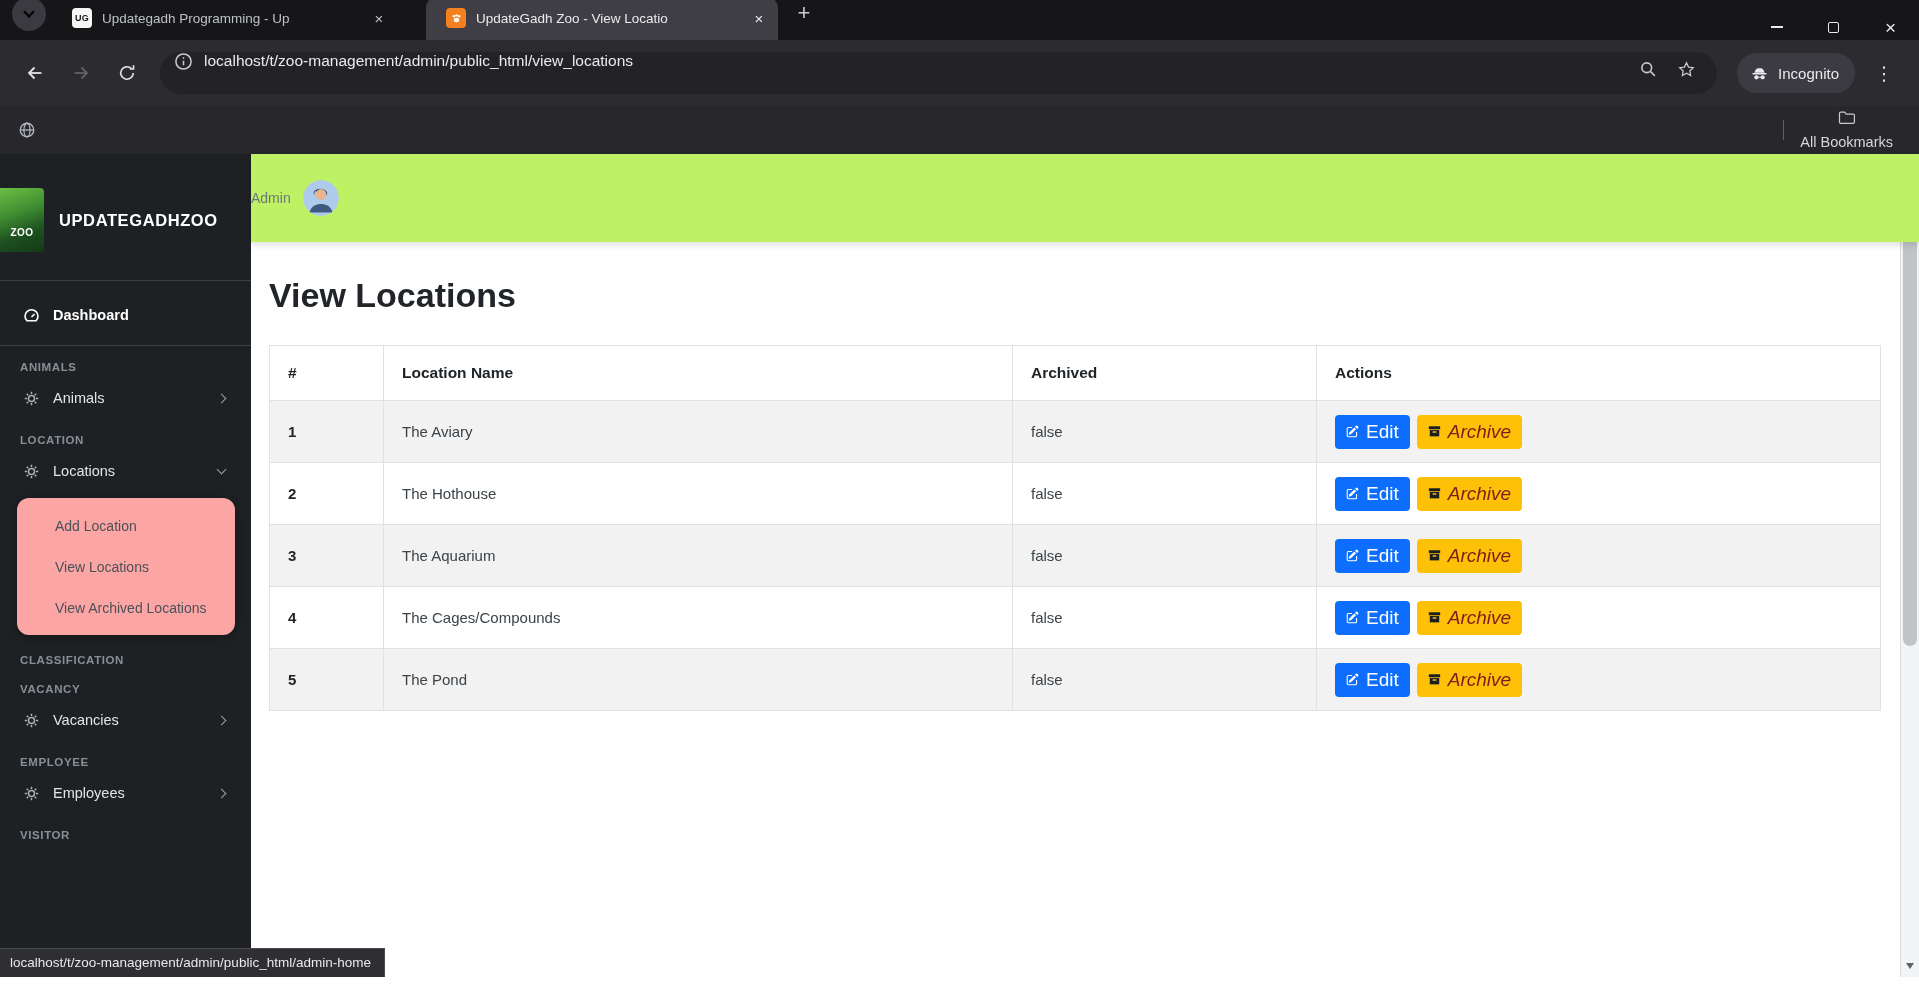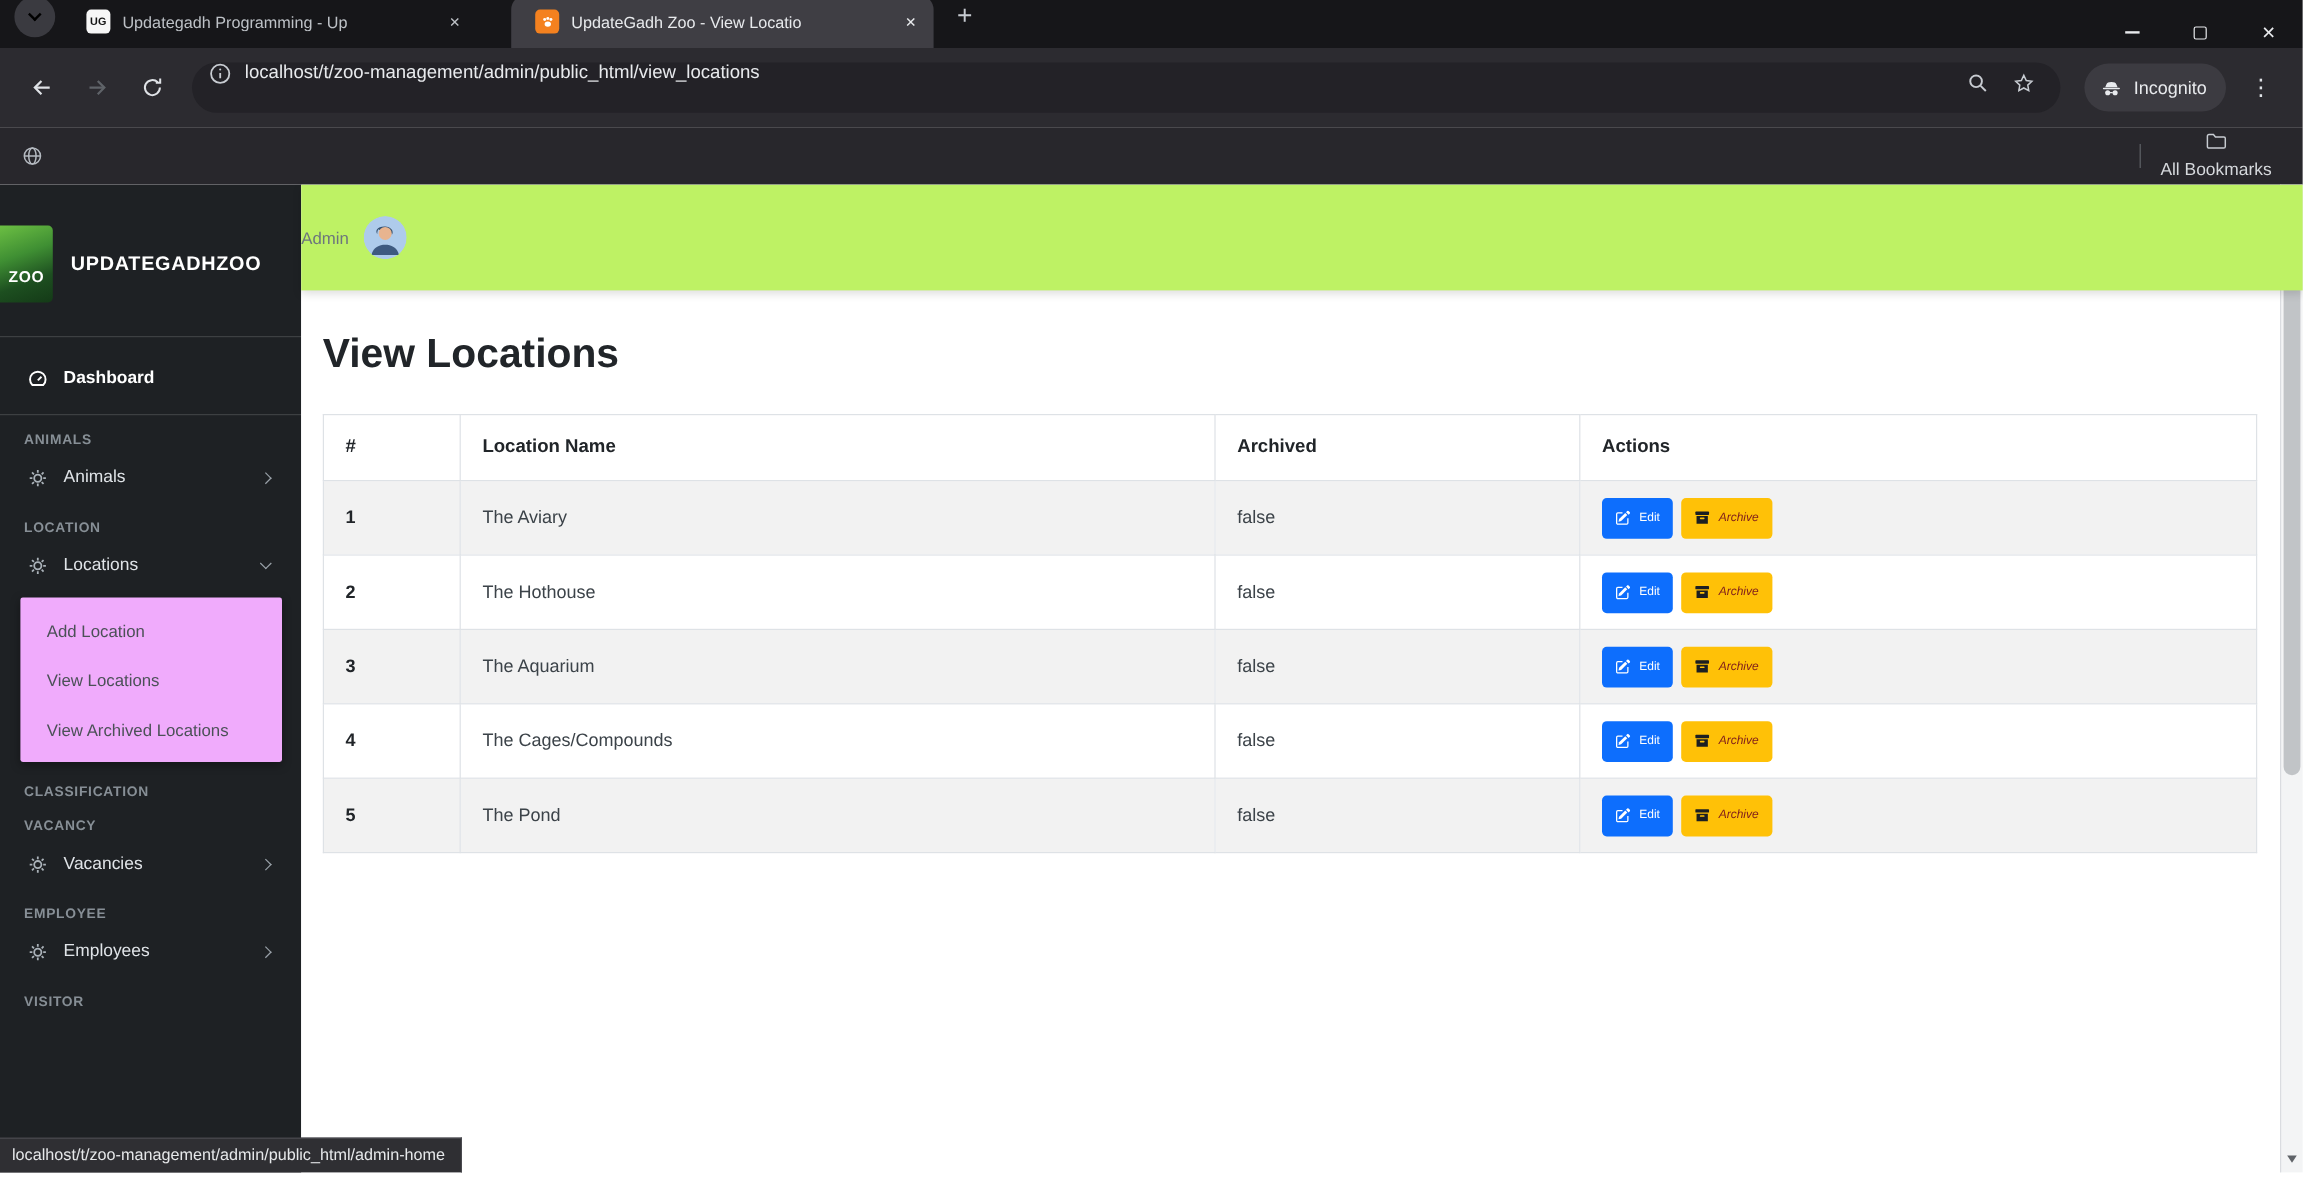--- a/index.html
+++ b/index.html
@@ -53,36 +53,36 @@
   .bm-all { display:flex; align-items:center; gap:9px; color:#d5d8dc; font-size:14.5px; margin-right:8px;flex-direction:column; }
 
   
   .page { display:flex; height:823px; position:relative; background:#fff; }
 
   .sidebar { width:251px; flex:none; background:#1e2124; color:#fff; padding-top:34px; overflow:hidden; }
   .brand-row { display:flex; align-items:center; height:64px; }
   .logo { width:44px; height:64px; flex:none; position:relative; border-radius:0 4px 4px 0;
           background:linear-gradient(160deg,#6cbf43 0%,#3f8f33 38%,#1d4f20 70%,#143a17 100%); }
   .logo-text { position:absolute; left:0; right:0; bottom:14px; text-align:center;
-               color:#fff; font-weight:bold; font-size:13px; letter-spacing:.5px; }
+               color:#fff; font-weight:bold; font-size:10px; letter-spacing:.5px; }
   .brand-name { margin-left:15px; font-size:16.5px; font-weight:bold; letter-spacing:.6px; color:#fff; }
   .sb-divider { height:1px; background:rgba(255,255,255,.14); margin-top:28px; }
   .sb-divider.tight { margin-top:8px; }
   .sb-item { height:44px; display:flex; align-items:center; padding-left:22px; margin-top:12px;
              font-size:14.5px; color:#e4e8eb; }
   .sb-item .ic { width:18px; display:flex; justify-content:center; margin-right:13px; color:#c3cad0; }
   .sb-item.dash { font-weight:bold; color:#fff; }
   .sb-item.dash .ic { color:#fff; }
   .sb-section { font-size:11.5px; font-weight:bold; letter-spacing:.6px; color:#878f96;
                 padding:15px 0 2px 20px; }
   .sb-link { height:42px; margin-top:2px; display:flex; align-items:center; padding-left:22px;
              font-size:14.5px; color:#e0e4e8; }
   .sb-link .ic { width:18px; display:flex; justify-content:center; margin-right:13px; color:#aab2b9; }
   .sb-link .chev { width:7px; height:7px; border-width:1.8px; color:#9aa2a9; margin-left:auto; margin-right:26px; }
-  .submenu { background:#f0abfc; border-radius:2px; margin:6px 16px 4px 17px; padding:7px 0;
+  .submenu { background:#fca5a5; border-radius:12px; margin:6px 16px 4px 17px; padding:7px 16px;
              box-shadow:0 2px 8px rgba(0,0,0,.35); }
   .submenu-item { height:41px; display:flex; align-items:center; padding-left:22px;
                   color:#4b5157; font-size:14px; }
 
   .content { flex:1; display:flex; flex-direction:column; background:#fff; }
   .adminbar { height:88px; background:#bef264; box-shadow:0 3px 7px rgba(0,0,0,.13);
               display:flex; align-items:center; justify-content:flex-start; padding-right:73px;
               position:relative; z-index:2; }
   .admin-label { color:#6c757d; font-size:14px; margin-right:12px; }
   .avatar { width:36px; height:36px; border-radius:50%; overflow:hidden; flex:none; }
@@ -92,21 +92,21 @@
   table.loc-table { border-collapse:collapse; table-layout:fixed; width:1611px; margin-top:30px;
                     font-size:15px; color:#212529; background:#fff; }
   .loc-table th, .loc-table td { border:1px solid #dee2e6; text-align:left; padding:0 18px; overflow:hidden; }
   .loc-table thead th { height:55px; font-weight:bold; font-size:15.5px; background:#fff; }
   .loc-table tbody td { height:62px; }
   .loc-table tbody tr:nth-child(odd) { background:#f2f2f2; }
   td.c-num { font-weight:bold; }
   td.c-name, td.c-arch { color:#3c4349; }
 
   .btn { display:inline-flex; align-items:center; gap:7px; height:34px; padding:0 11px;
-         border:none; border-radius:4px; font-size:10px; font-family:"Liberation Sans", sans-serif;
+         border:none; border-radius:4px; font-size:19px; font-family:"Liberation Sans", sans-serif;
          vertical-align:middle; cursor:pointer; }
   .btn-edit { background:#0d6efd; color:#fff; margin-right:7px; }
   .btn-archive { background:#ffc107; color:#7f1d1d;font-style:italic; }
 
   
   .pg-scrollbar { position:absolute; right:0; top:0; width:19px; height:823px;
                   background:#f3f4f5; border-left:1px solid #dadce0; }
   .sb-arrow { position:absolute; left:0; width:18px; height:18px;
               display:flex; align-items:center; justify-content:center; }
   .sb-arrow.up { top:2px; } .sb-arrow.down { bottom:2px; }

